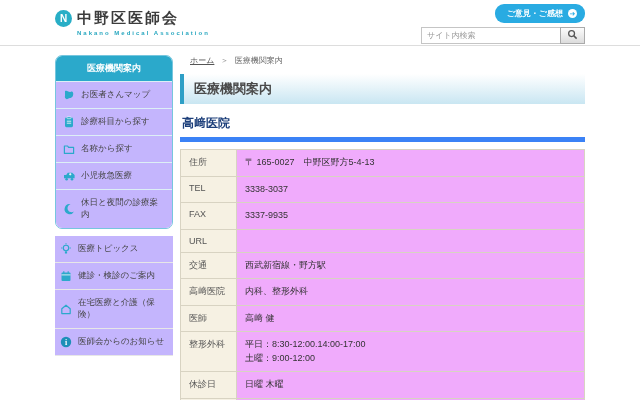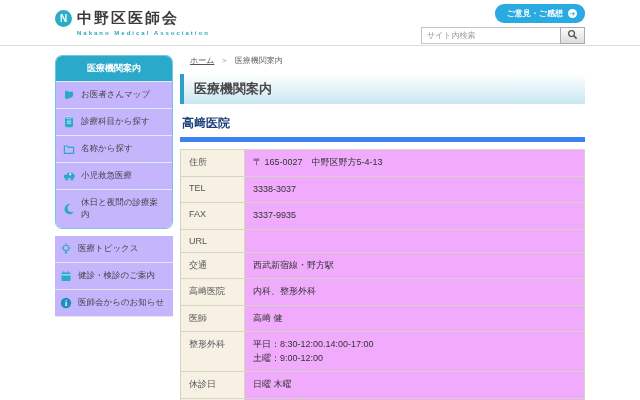--- a/index.html
+++ b/index.html
@@ -39,21 +39,21 @@
   .side-icon { width:14px; flex:none; display:flex; align-items:center; justify-content:center; }
 
   
   .breadcrumb { font-size:8px; color:#666; margin:0 0 8px 10px; }
   .breadcrumb .bc-home { color:#555; text-decoration:underline; cursor:pointer; }
   .breadcrumb .bc-sep { margin:0 4px; color:#888; }
   .page-title { border-left:4px solid #2e9fc6; background:linear-gradient(#ffffff,#c9e6f2); font-size:13px; color:#4a4a4a; padding:6px 10px; margin-bottom:9px; }
   .clinic-name { font-size:12px; font-weight:bold; color:#1d3f7a; padding:2px 2px 5px; border-bottom:5px solid #3b82f6; margin-bottom:7px; }
   table.details { width:100%; border-collapse:collapse; font-size:9px; }
   table.details th, table.details td { border:1px solid #d8d3c2; padding:6px 8px; vertical-align:top; text-align:left; }
-  table.details th { background:#f6f1e3; width:64px; font-weight:normal; color:#555; }
+  table.details th { background:#f6f1e3; width:56px; font-weight:normal; color:#555; }
   table.details td { background:#f0abfc; color:#333; white-space:pre-line; line-height:1.5; }
 </style>
 </head>
 <body>
 
 <div class="viewport">
 
   <header class="site-header">
     <div class="header-inner">
       <div class="logo">
@@ -157,20 +157,28 @@
                 <line x1="1.5" y1="4.9" x2="10.5" y2="4.9" stroke="#fff" stroke-width="0.8"></line>
                 <line x1="3.8" y1="1.2" x2="3.8" y2="3.2" stroke="#2ba9cb" stroke-width="1.2"></line>
                 <line x1="8.2" y1="1.2" x2="8.2" y2="3.2" stroke="#2ba9cb" stroke-width="1.2"></line>
               </svg>
             </span>
             <span>健診・検診のご案内</span>
           </li>
           <li class="side-item">
             <span class="side-icon">
               <svg width="12" height="12" viewBox="0 0 12 12">
+                <path d="M1.8 5.8 L6 2.2 L10.2 5.8 V10.6 H1.8 Z" fill="none" stroke="#2ba9cb" stroke-width="1.2" stroke-linejoin="round"></path>
+              </svg>
+            </span>
+            <span>在宅医療と介護（保険）</span>
+          </li>
+          <li class="side-item">
+            <span class="side-icon">
+              <svg width="12" height="12" viewBox="0 0 12 12">
                 <circle cx="6" cy="6" r="5.2" fill="#1d8fb8"></circle>
                 <text x="6" y="8.8" font-size="8" fill="#fff" text-anchor="middle" font-weight="bold" font-family="Liberation Serif,serif">i</text>
               </svg>
             </span>
             <span>医師会からのお知らせ</span>
           </li>
         </ul>
 
     </aside>
 

